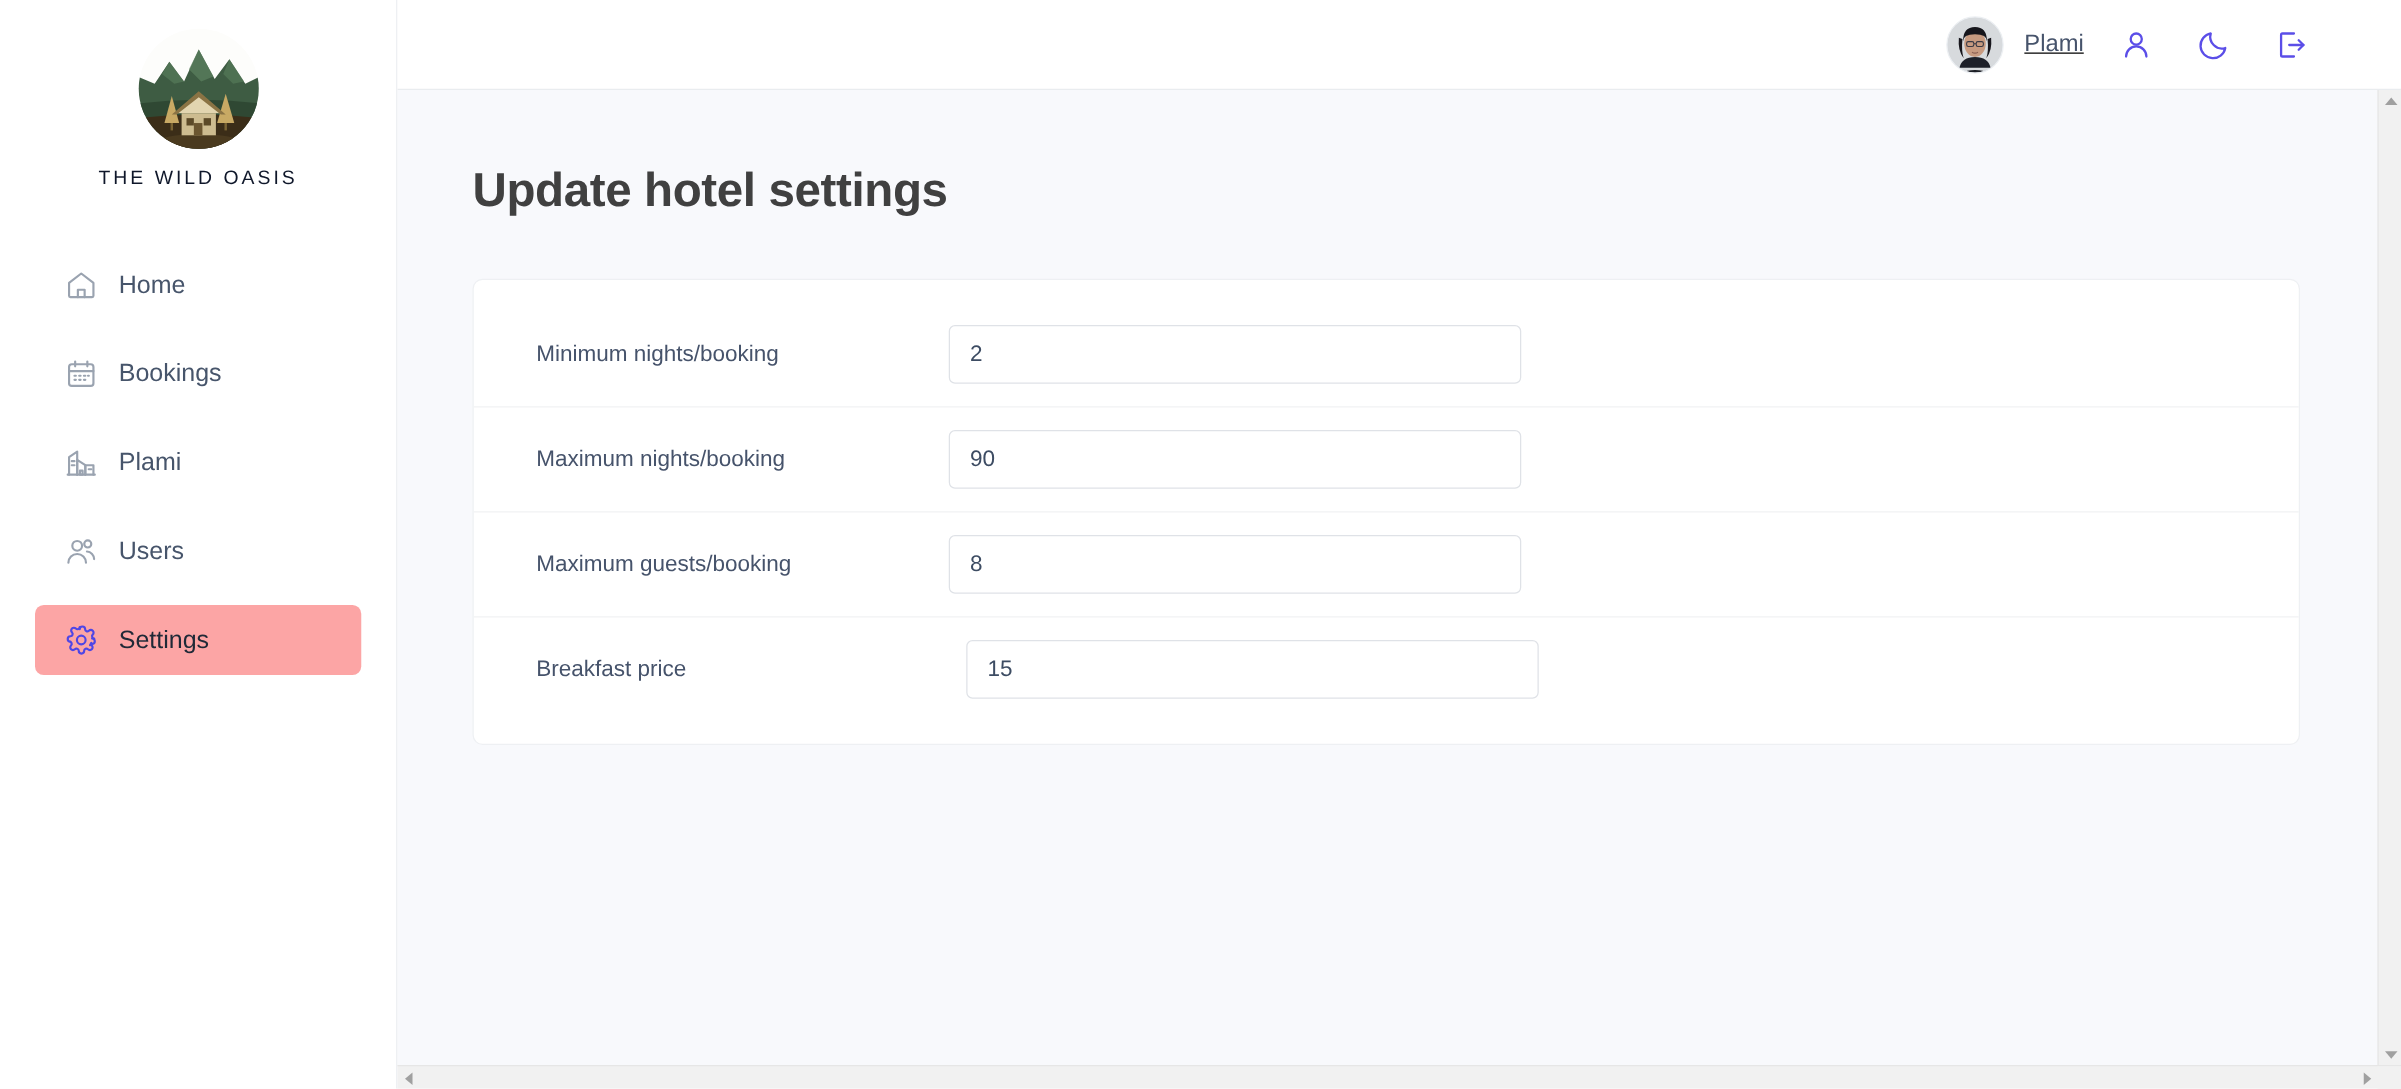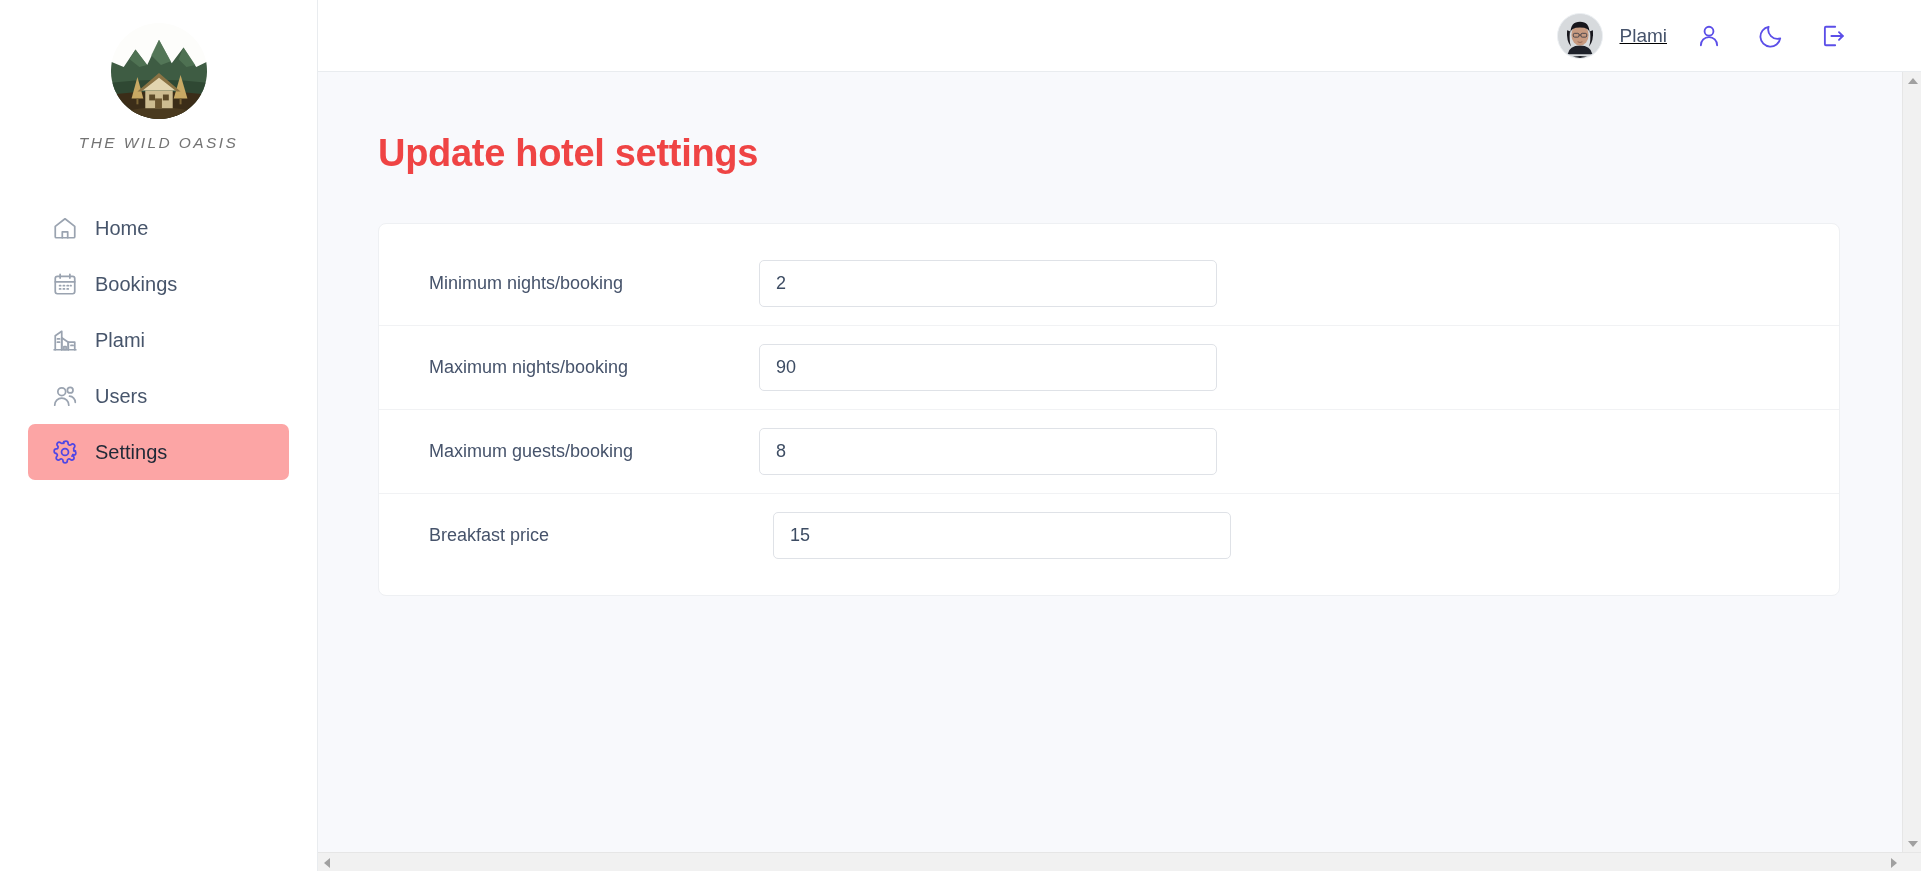--- a/index.html
+++ b/index.html
@@ -42,30 +42,29 @@
     width:98px; height:98px;
     border-radius:50%;
     overflow:hidden;
     display:block;
   }
 
   .logo-text {
     margin-top:14px;
     font-size:15.5px;
     letter-spacing:2.4px;
-    color:#737373;
+    color:#0f172a;
     font-weight:400;
-    font-style:italic;
   }
 
   .nav {
     width:100%;
     display:flex;
     flex-direction:column;
-    gap:0;
+    gap:15px;
     padding:0 28px;
   }
 
   .nav-item {
     display:flex;
     align-items:center;
     gap:17px;
     height:56px;
     padding:0 24px;
     border-radius:7px;
@@ -134,21 +133,21 @@
     grid-column:2; grid-row:2;
     background:#f8f9fc;
     padding:60px 0 0 60px;
     overflow:hidden;
     position:relative;
   }
 
   .page-title {
     font-size:38px;
     font-weight:700;
-    color:#ef4444;
+    color:#404040;
     letter-spacing:-0.3px;
     margin-bottom:48px;
   }
 
   .card {
     background:#ffffff;
     border:1px solid #eef0f3;
     border-radius:8px;
     width:1462px;
     padding:18px 0;

